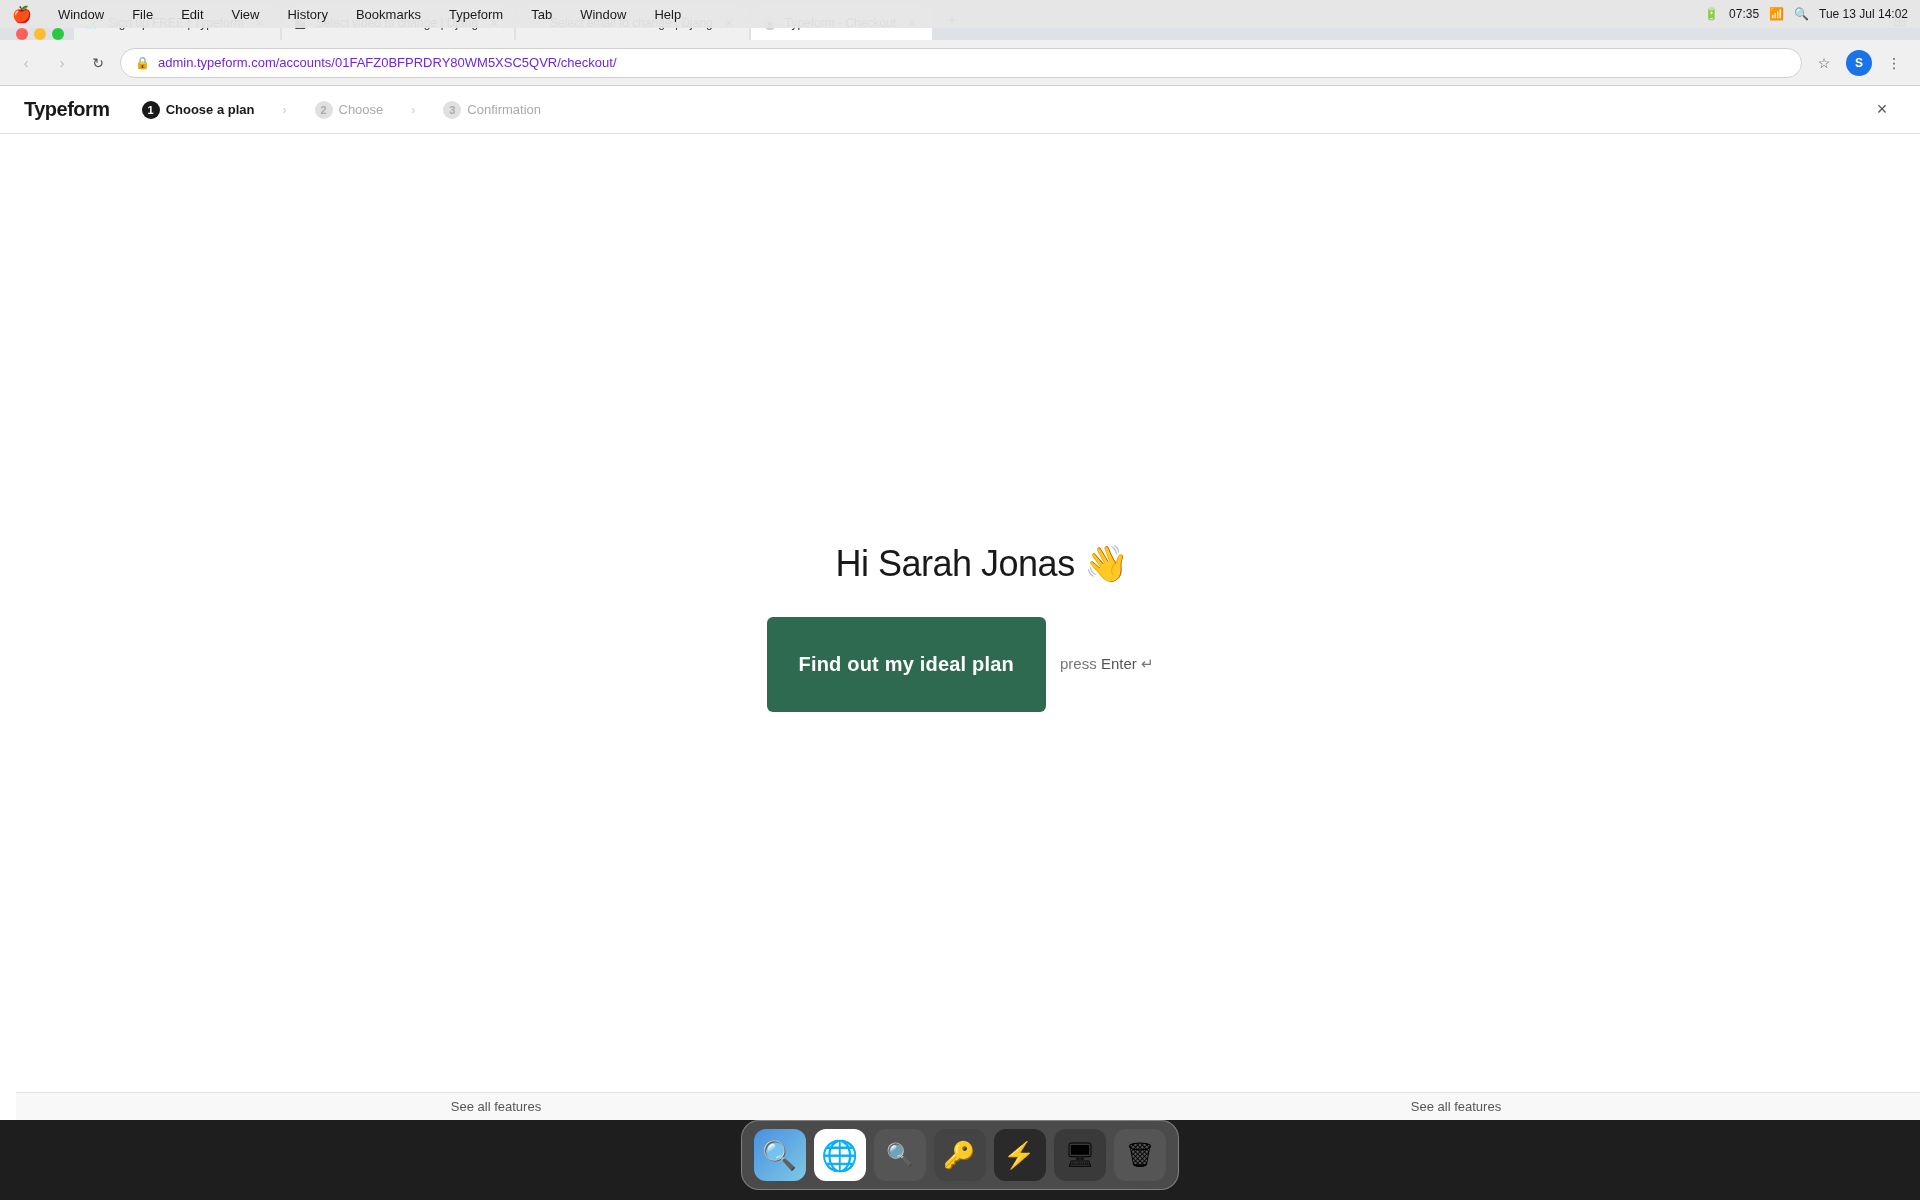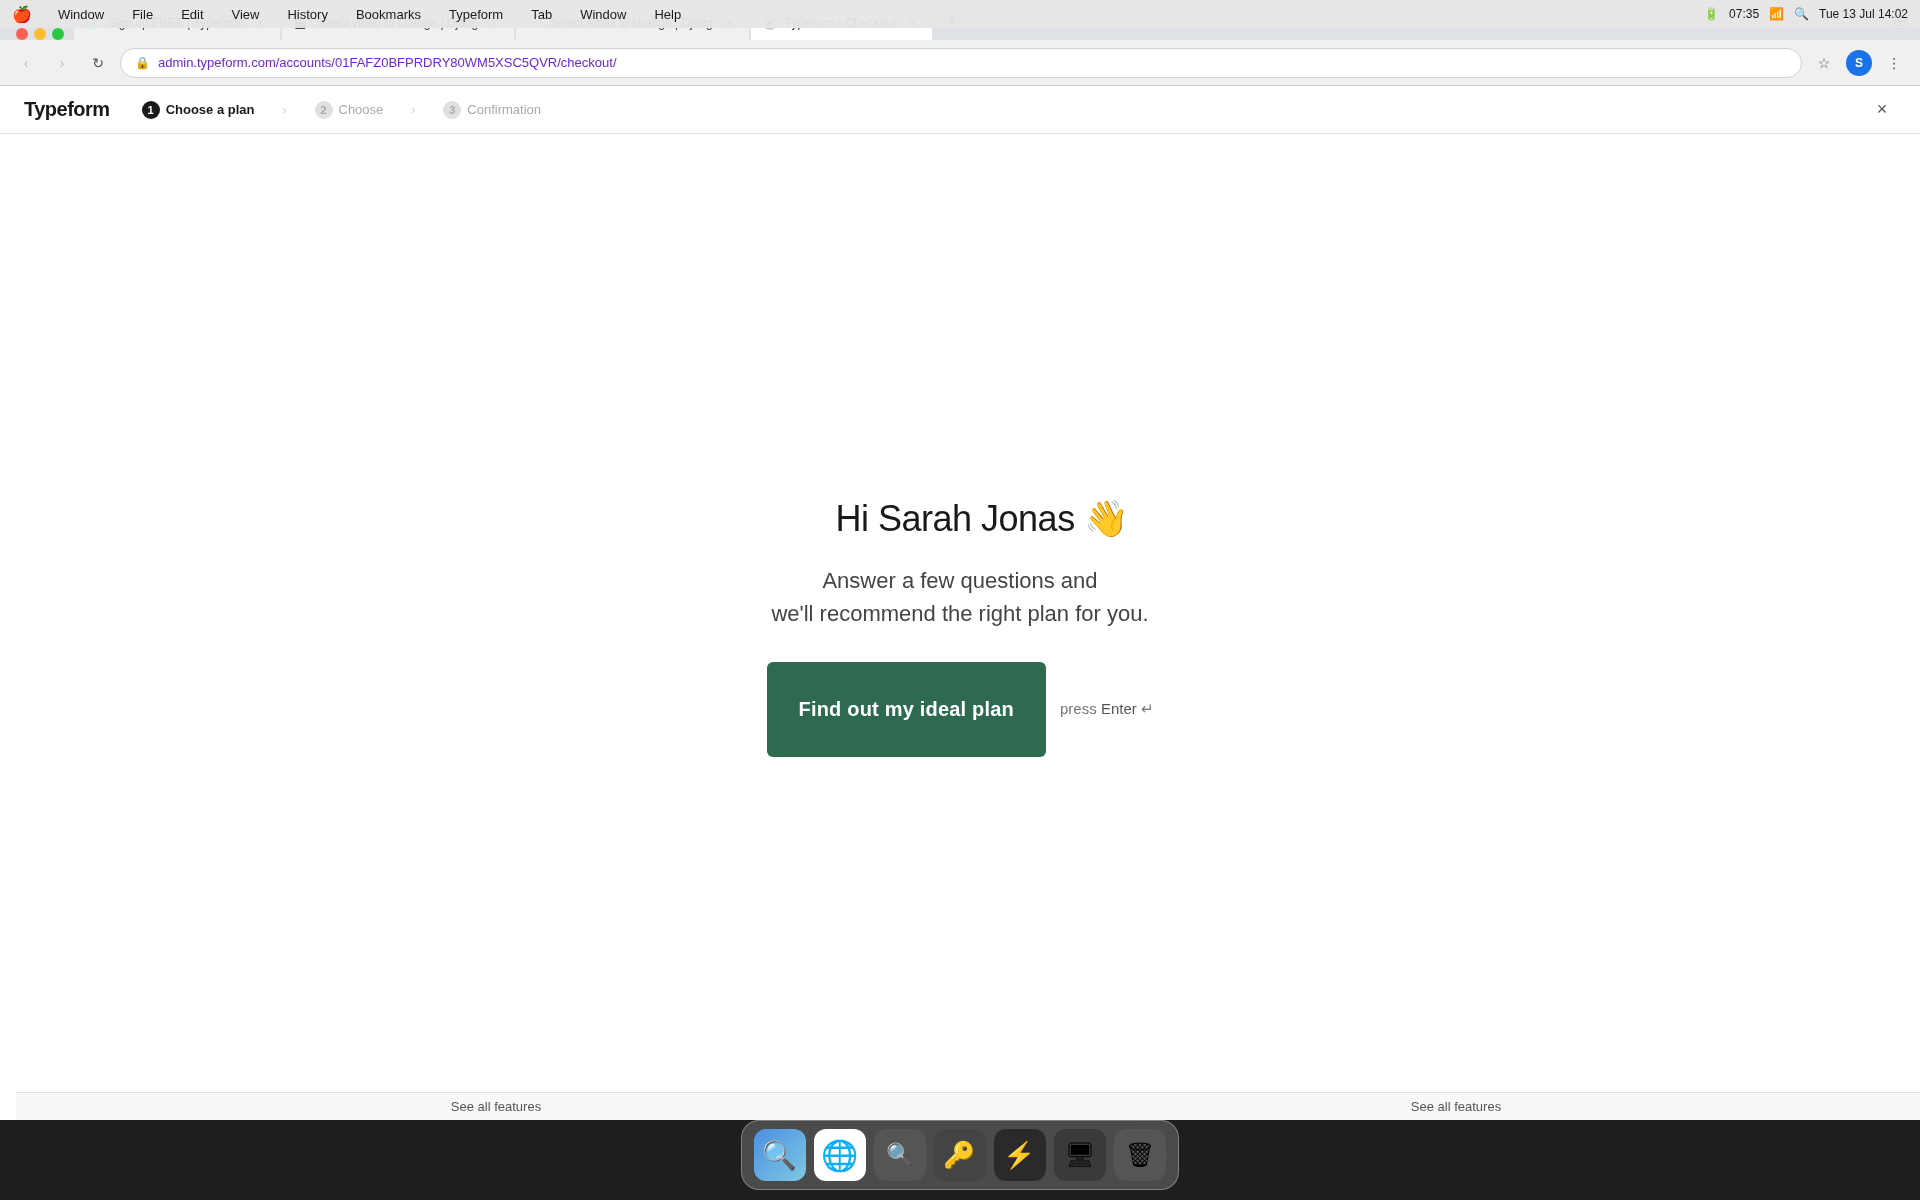--- a/index.html
+++ b/index.html
@@ -418,24 +418,20 @@
           <div class="checkout-step-num">3</div>
           <span>Confirmation</span>
         </div>
       </div>
       <div class="checkout-close">×</div>
     </div>
 
     <div class="main-content">
       <div class="welcome-section">
         <h1 class="welcome-title">Hi Sarah Jonas 👋</h1>
-        <div class="welcome-subtitle">
-          <span>Answer a few questions and</span><br>
-          <span>we'll recommend the right plan for you.</span>
-        </div>
         <div class="cta-row">
           <button class="cta-button">Find out my ideal plan</button>
           <span class="cta-hint">press <kbd>Enter</kbd> ↵</span>
         </div>
       </div>
 
       <div class="bottom-area">
         <span>See all features</span>
         <span>See all features</span>
       </div>

